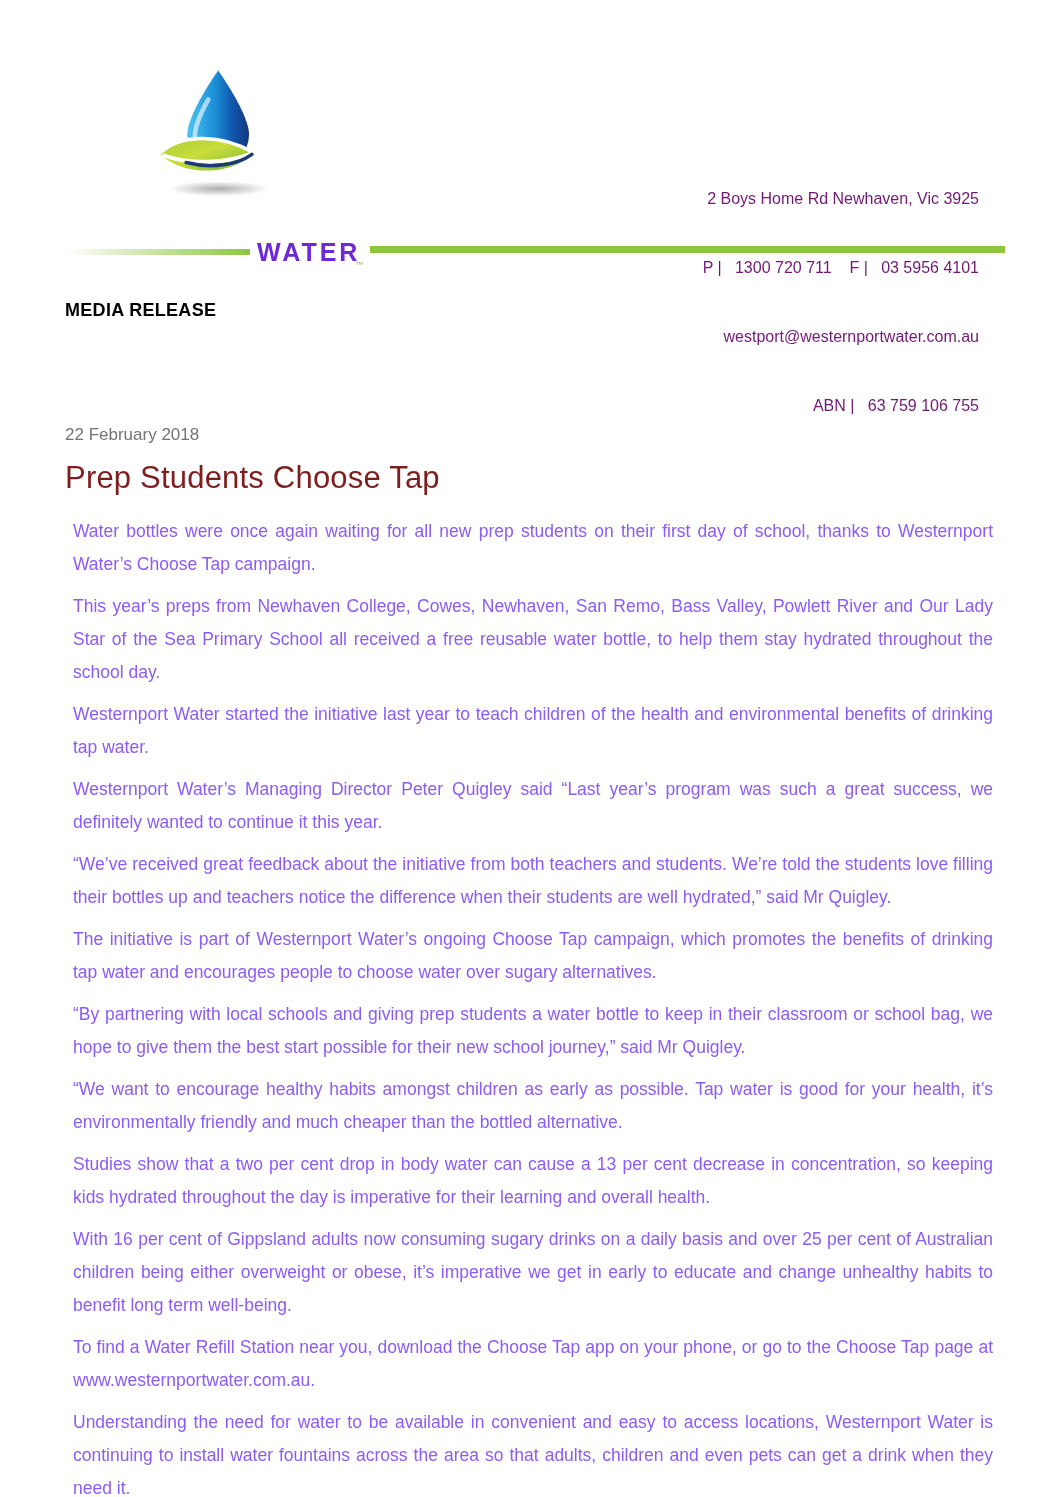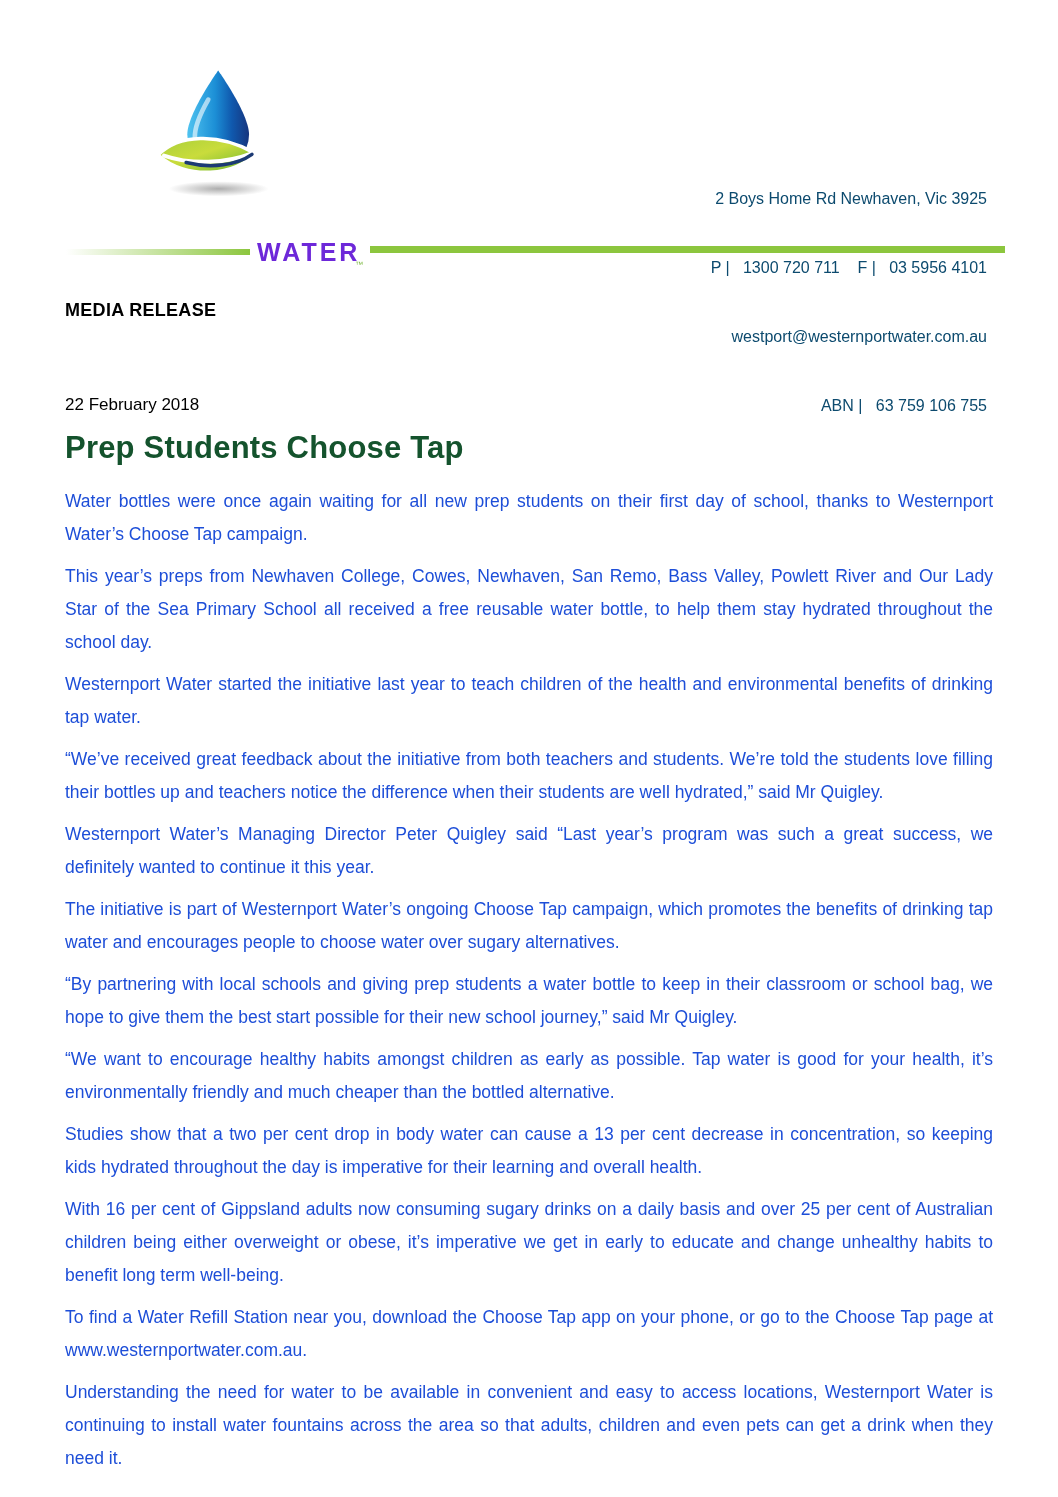--- a/index.html
+++ b/index.html
@@ -41,51 +41,51 @@
     width:184px; height:6px;
     background:linear-gradient(to right, rgba(141,198,62,0), #8cc63e);
   }
   .line-right {
     position:absolute; left:370px; top:246px;
     width:635px; height:7px;
     background:#8cc63e;
   }
 
   .contact {
-    position:absolute; right:71px; top:141px;
+    position:absolute; right:79px; top:141px;
     text-align:right;
     font-size:16px; line-height:23px;
-    color:#0c4a6e;
+    color:#701a75;
     white-space:pre;
     margin-left:36px;
   }
 
   
   .doc { padding:0 65px; }
 
   .kicker {
     font-size:18px; font-weight:bold;
     letter-spacing:0.3px; color:#000;
   }
   .date {
-    margin-top:74px;
-    font-size:17px; color:#000000;
+    margin-top:104px;
+    font-size:17px; color:#737373;
   }
   .title {
     margin-top:15px;
-    font-size:31px; font-weight:bold; color:#14532d;
+    font-size:31px; font-weight:normal; color:#7f1d1d;
     letter-spacing:0.2px;
   }
   .paras { margin-top:19px; }
   p.body-para {
-    margin:0 0 9px 0;
+    margin:0 0 9px 8px;
     font-size:17.5px;
     line-height:33px;
     text-align:justify;
-    color:#1d4ed8;
+    color:#8b5cf6;
   }
 </style>
 </head>
 <body>
 
 <div class="header">
 
   <svg class="logo-art" viewBox="0 0 230 230" xmlns="http://www.w3.org/2000/svg">
     <defs>
       <linearGradient id="g-drop" x1="0" y1="0" x2="1" y2="0">
@@ -127,22 +127,22 @@
 
 <div class="doc">
   <div class="kicker">MEDIA RELEASE</div>
   <div class="date">22 February 2018</div>
   <div class="title">Prep Students Choose Tap</div>
 
   <div class="paras">
       <p class="body-para">Water bottles were once again waiting for all new prep students on their first day of school, thanks to Westernport Water’s Choose Tap campaign.</p>
       <p class="body-para">This year’s preps from Newhaven College, Cowes, Newhaven, San Remo, Bass Valley, Powlett River and Our Lady Star of the Sea Primary School all received a free reusable water bottle, to help them stay hydrated throughout the school day.</p>
       <p class="body-para">Westernport Water started the initiative last year to teach children of the health and environmental benefits of drinking tap water.</p>
+      <p class="body-para">Westernport Water’s Managing Director Peter Quigley said “Last year’s program was such a great success, we definitely wanted to continue it this year.</p>
       <p class="body-para">“We’ve received great feedback about the initiative from both teachers and students. We’re told the students love filling their bottles up and teachers notice the difference when their students are well hydrated,” said Mr Quigley.</p>
-      <p class="body-para">Westernport Water’s Managing Director Peter Quigley said “Last year’s program was such a great success, we definitely wanted to continue it this year.</p>
       <p class="body-para">The initiative is part of Westernport Water’s ongoing Choose Tap campaign, which promotes the benefits of drinking tap water and encourages people to choose water over sugary alternatives.</p>
       <p class="body-para">“By partnering with local schools and giving prep students a water bottle to keep in their classroom or school bag, we hope to give them the best start possible for their new school journey,” said Mr Quigley.</p>
       <p class="body-para">“We want to encourage healthy habits amongst children as early as possible. Tap water is good for your health, it’s environmentally friendly and much cheaper than the bottled alternative.</p>
       <p class="body-para">Studies show that a two per cent drop in body water can cause a 13 per cent decrease in concentration, so keeping kids hydrated throughout the day is imperative for their learning and overall health.</p>
       <p class="body-para">With 16 per cent of Gippsland adults now consuming sugary drinks on a daily basis and over 25 per cent of Australian children being either overweight or obese, it’s imperative we get in early to educate and change unhealthy habits to benefit long term well-being.</p>
       <p class="body-para">To find a Water Refill Station near you, download the Choose Tap app on your phone, or go to the Choose Tap page at www.westernportwater.com.au.</p>
       <p class="body-para">Understanding the need for water to be available in convenient and easy to access locations, Westernport Water is continuing to install water fountains across the area so that adults, children and even pets can get a drink when they need it.</p>
     </div>
 </div>
 

